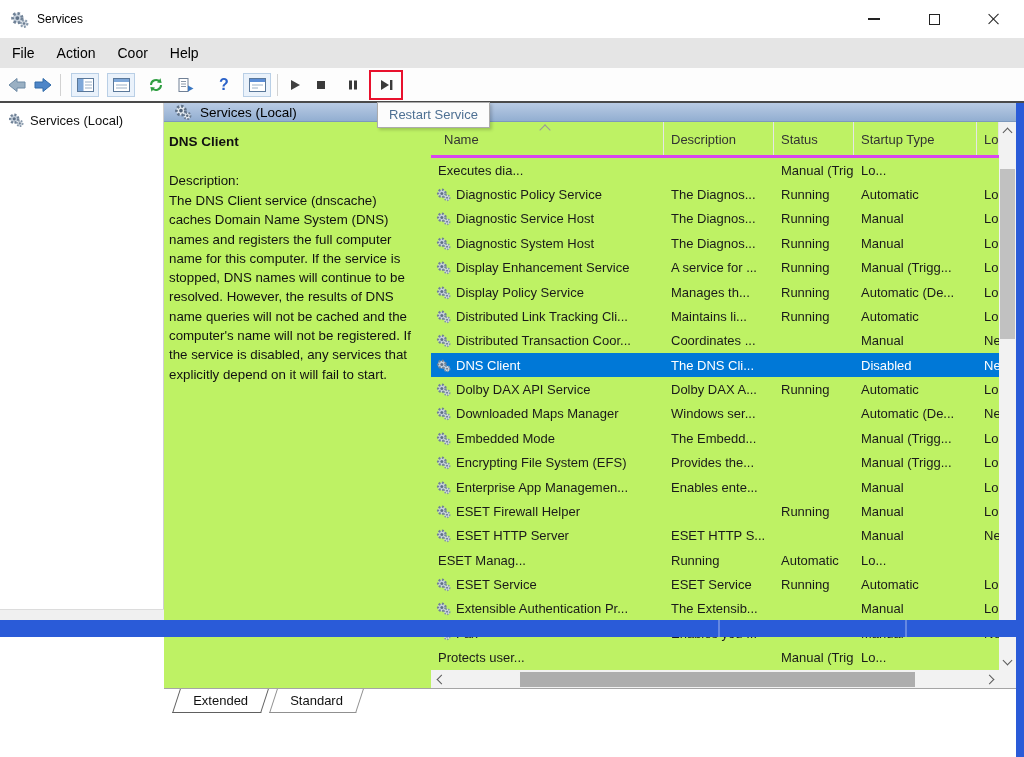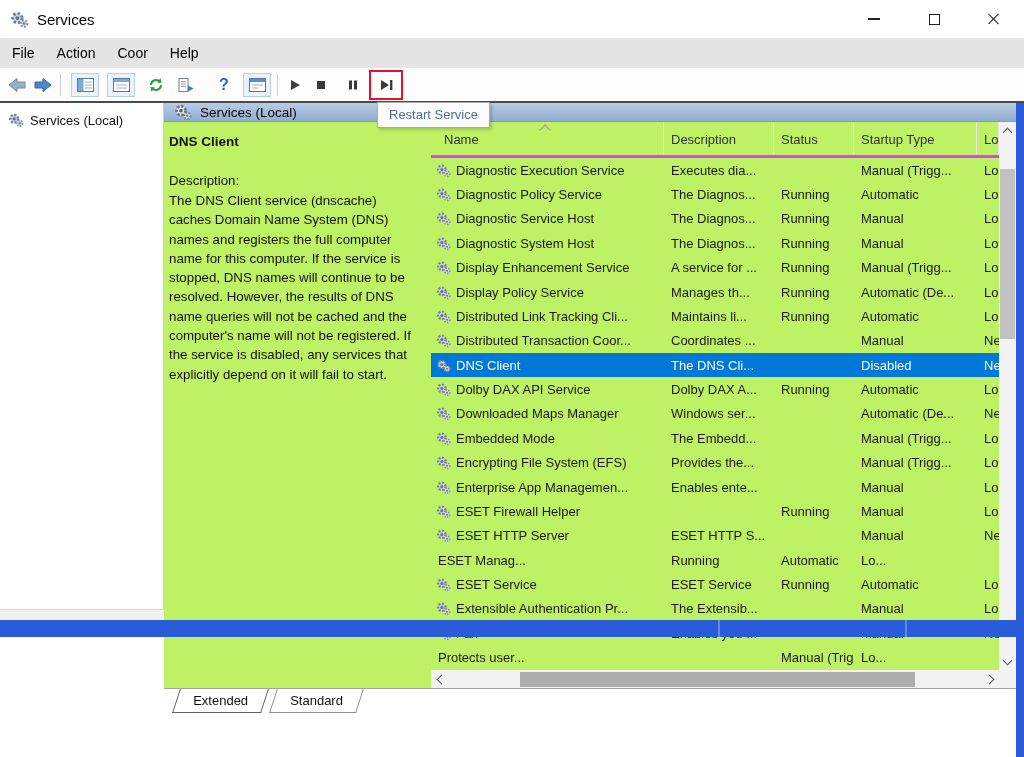--- a/index.html
+++ b/index.html
@@ -2,21 +2,21 @@
 <html style="--selection_blue: #0078d7; --frame_blue: #2a5bd8; --highlight_red: #e8112d; --header_steel_top: #b9cbe4; --header_steel_bottom: #92aed1;"><head>
 <meta charset="utf-8">
 <style>
   * { box-sizing: border-box; margin: 0; padding: 0; }
   html,body { width:1024px; height:757px; overflow:hidden; }
   body { font-family:"Liberation Sans","DejaVu Sans",sans-serif; background:#fff; position:relative; color:#111; }
 
   
   .titlebar { height:38px; display:flex; align-items:center; background:#fff; }
   .title-ico { margin-left:10px; display:flex; }
-  .title-text { margin-left:8px; font-size:15px; color:#000; }
+  .title-text { margin-left:8px; font-size:12px; color:#000; }
   .win-controls { margin-left:auto; display:flex; height:100%; }
   .win-btn { width:60px; display:flex; align-items:center; justify-content:center; cursor:default; }
   .ic-min { width:12px; height:1.4px; background:#222; }
   .ic-max { width:11px; height:11px; border:1.3px solid #222; }
   .ic-close { position:relative; width:14px; height:14px; }
   .ic-close i { position:absolute; left:6.4px; top:0; width:1.4px; height:14px; background:#222; }
   .ic-close i:first-child { transform:rotate(45deg); }
   .ic-close i:last-child { transform:rotate(-45deg); }
 
   
@@ -269,31 +269,20 @@
           <span class="sort-caret"></span>
         <div>Name</div>
             <div>Description</div>
             <div>Status</div>
             <div>Startup Type</div>
             <div>Lo</div>
           </div>
         <div class="rows">
 
             <div class="row">
-              <div class="c-name">
-                <span class="svc-ico">
-                  <svg width="15" height="15" viewBox="0 0 16 16">
-                    <circle cx="6.2" cy="6.8" r="4" fill="#c8d2dd" stroke="#6f8196" stroke-width="2.4" stroke-dasharray="2 1.7"></circle>
-                    <circle cx="6.2" cy="6.8" r="1.6" fill="#5f7187"></circle>
-                    <circle cx="11.8" cy="11.4" r="2.8" fill="#d6dde4" stroke="#8496a9" stroke-width="1.8" stroke-dasharray="1.5 1.3"></circle>
-                    <circle cx="11.8" cy="11.4" r="1.1" fill="#6b7d92"></circle>
-                  </svg>
-                </span>
-                <span>Diagnostic Execution Service</span>
-              </div>
               <div class="c-desc">Executes dia...</div>
               <div class="c-status"></div>
               <div class="c-startup">Manual (Trigg...</div>
               <div class="c-logon">Lo...</div>
             </div>
 
             <div class="row">
               <div class="c-name">
                 <span class="svc-ico">
                   <svg width="15" height="15" viewBox="0 0 16 16">

